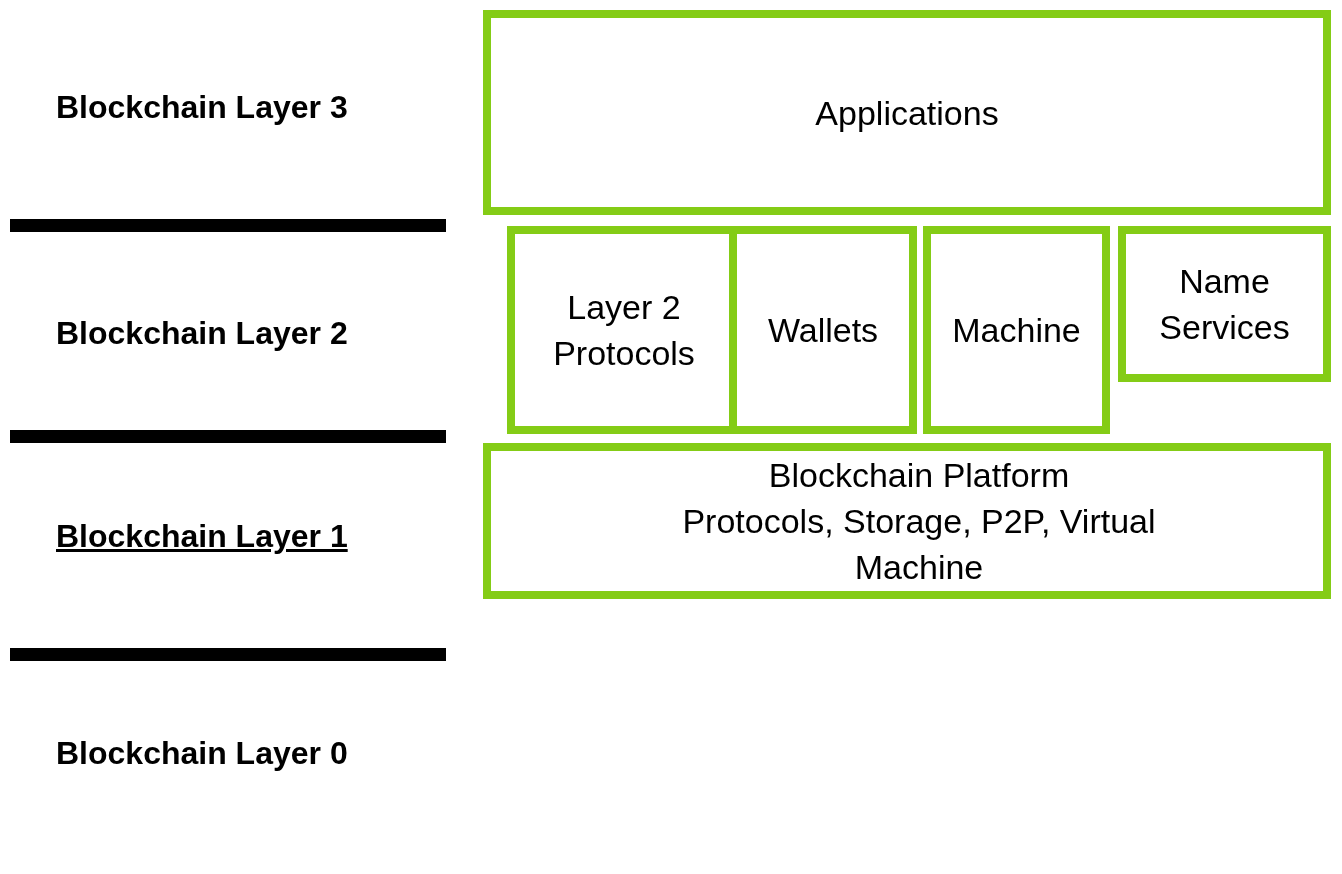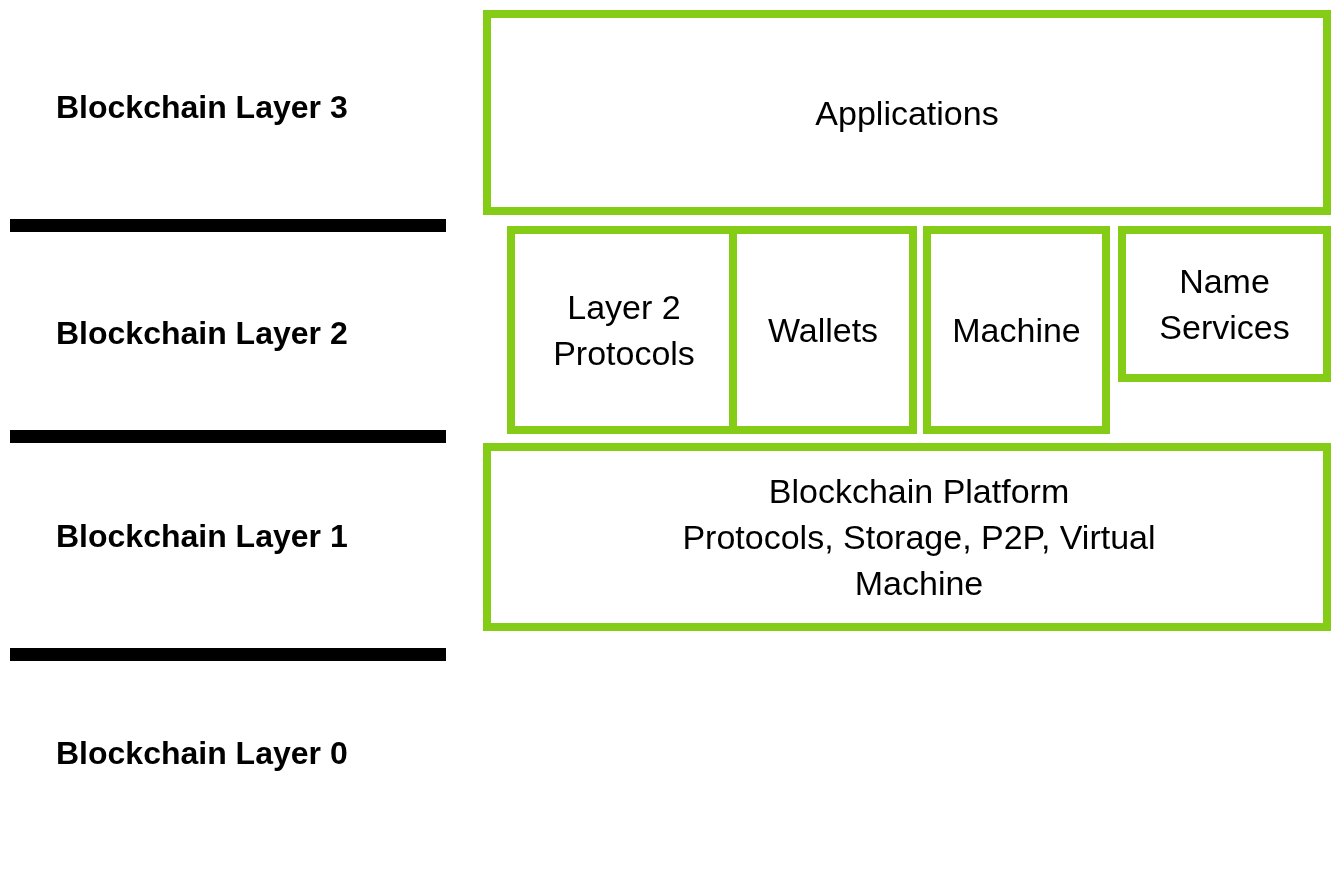--- a/index.html
+++ b/index.html
@@ -51,27 +51,27 @@
   .box span { display: block; }
 
   
   .box-applications { left: 483px; top: 10px;  width: 848px; height: 205px; }
   
   .box-l2protocols  { left: 483px; top: 226px; width: 234px; height: 208px; margin-left: 24px; }
   .box-wallets      { left: 729px; top: 226px; width: 188px; height: 208px; }
   .box-oracles      { left: 923px; top: 226px; width: 187px; height: 208px; }
   .box-nameservices { left: 1118px; top: 226px; width: 213px; height: 156px; }
   
-  .box-platform     { left: 483px; top: 443px; width: 848px; height: 188px; padding-left: 24px; }
+  .box-platform     { left: 483px; top: 443px; width: 848px; height: 156px; padding-left: 24px; }
   
   .box-network      { left: 483px; top: 657px; width: 848px; height: 205px; }
 
   .label-3 { top: 83px; }
   .label-2 { top: 309px; }
-  .label-1 { top: 512px; }
+  .label-1 { top: 512px; text-decoration: underline; }
   .label-0 { top: 729px; }
 
   .divider-1 { top: 219px; }
   .divider-2 { top: 430px; }
   .divider-3 { top: 648px; }
 </style>
 </head>
 <body>
 
 <div class="canvas">

